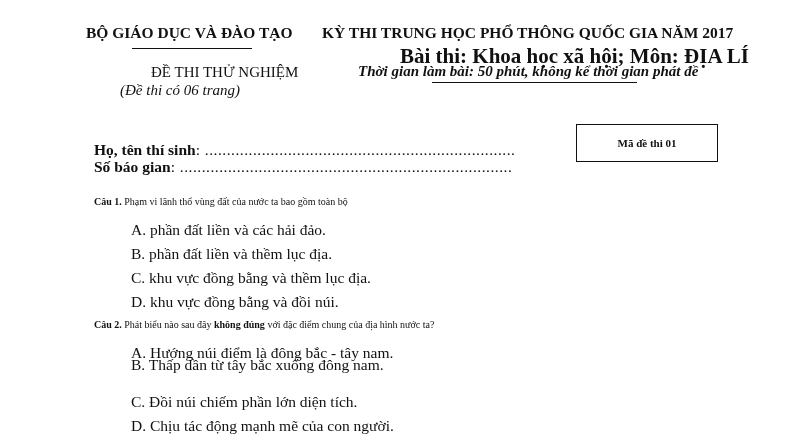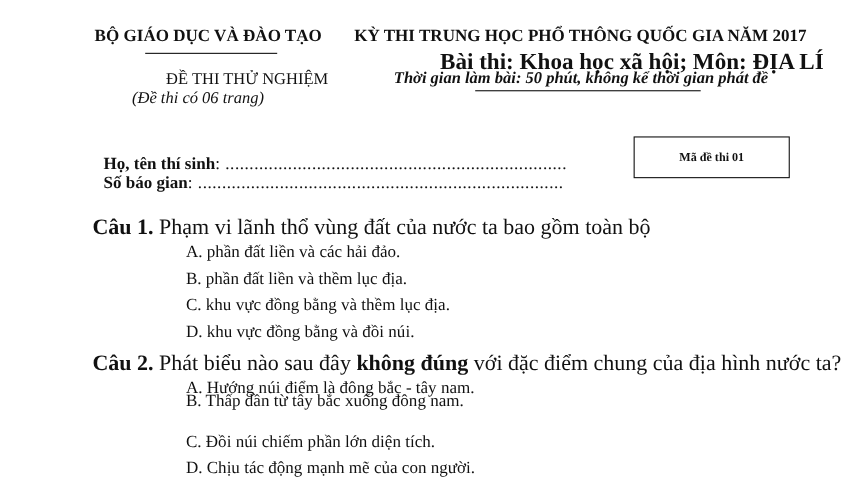--- a/index.html
+++ b/index.html
@@ -25,23 +25,23 @@
       position: absolute; left: 576px; top: 100px; width: 142px; height: 38px;
       border: 1.3px solid #111; box-sizing: border-box;
       display: flex; align-items: center; justify-content: center;
       font-size: 11px; font-weight: bold; margin-top: 24px;
     }
 
     .field { left: 94px; font-size: 15.5px; }
     .field .lbl { font-weight: bold; }
     .field .dots { letter-spacing: 0.5px; }
 
-    .q-stem { left: 84px; font-size: 20px; }
+    .q-stem { left: 94px; font-size: 10px; }
     .q-stem .num { font-weight: bold; }
-    .opt { left: 131px; font-size: 15.5px; margin-left: 38px; }
+    .opt { left: 131px; font-size: 15.5px; }
   </style>
 </head>
 <body>
 
 <div>
 
   <div class="abs ministry">BỘ GIÁO DỤC VÀ ĐÀO TẠO</div>
   <div class="abs ministry-rule"></div>
   <div class="abs exam-kind">ĐỀ THI THỬ NGHIỆM</div>
   <div class="abs pages-note">(Đề thi có 06 trang)</div>

